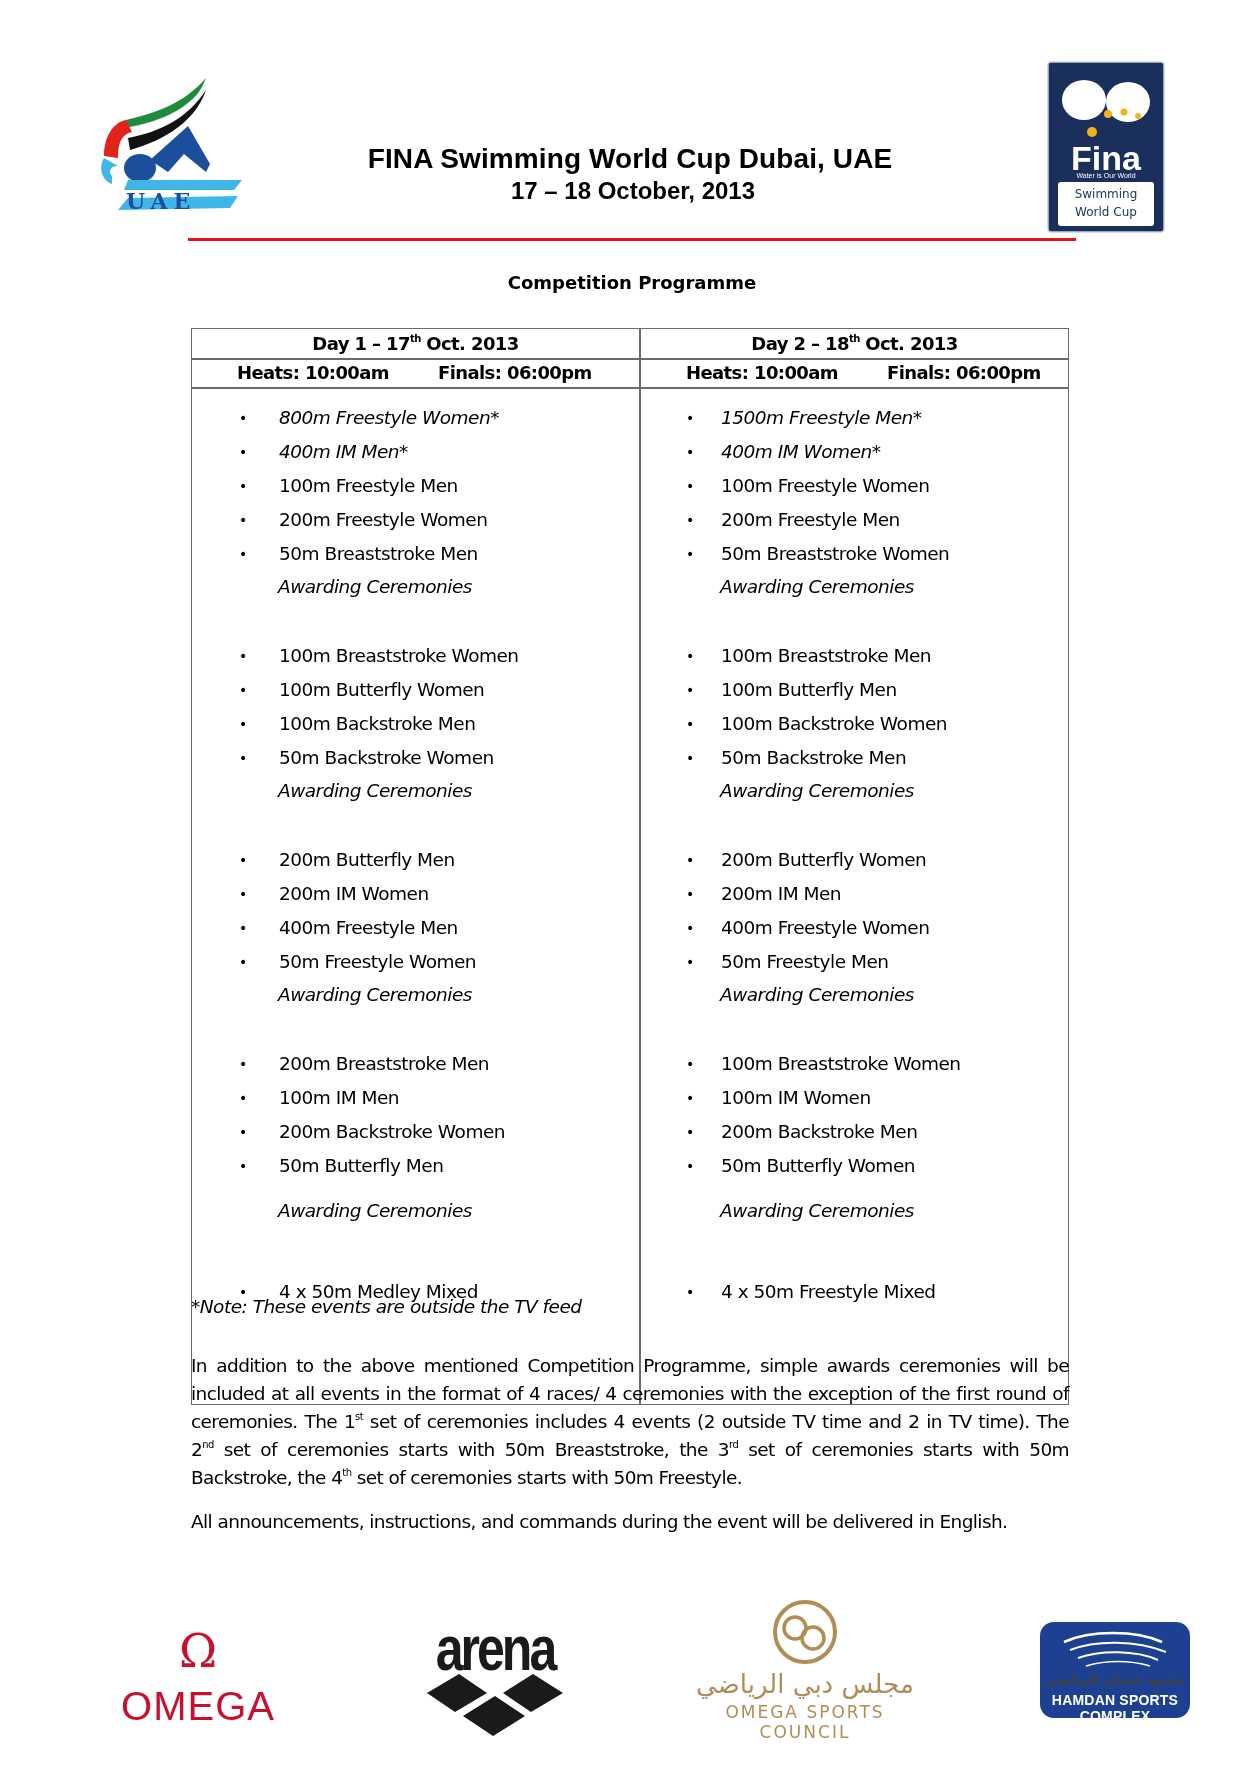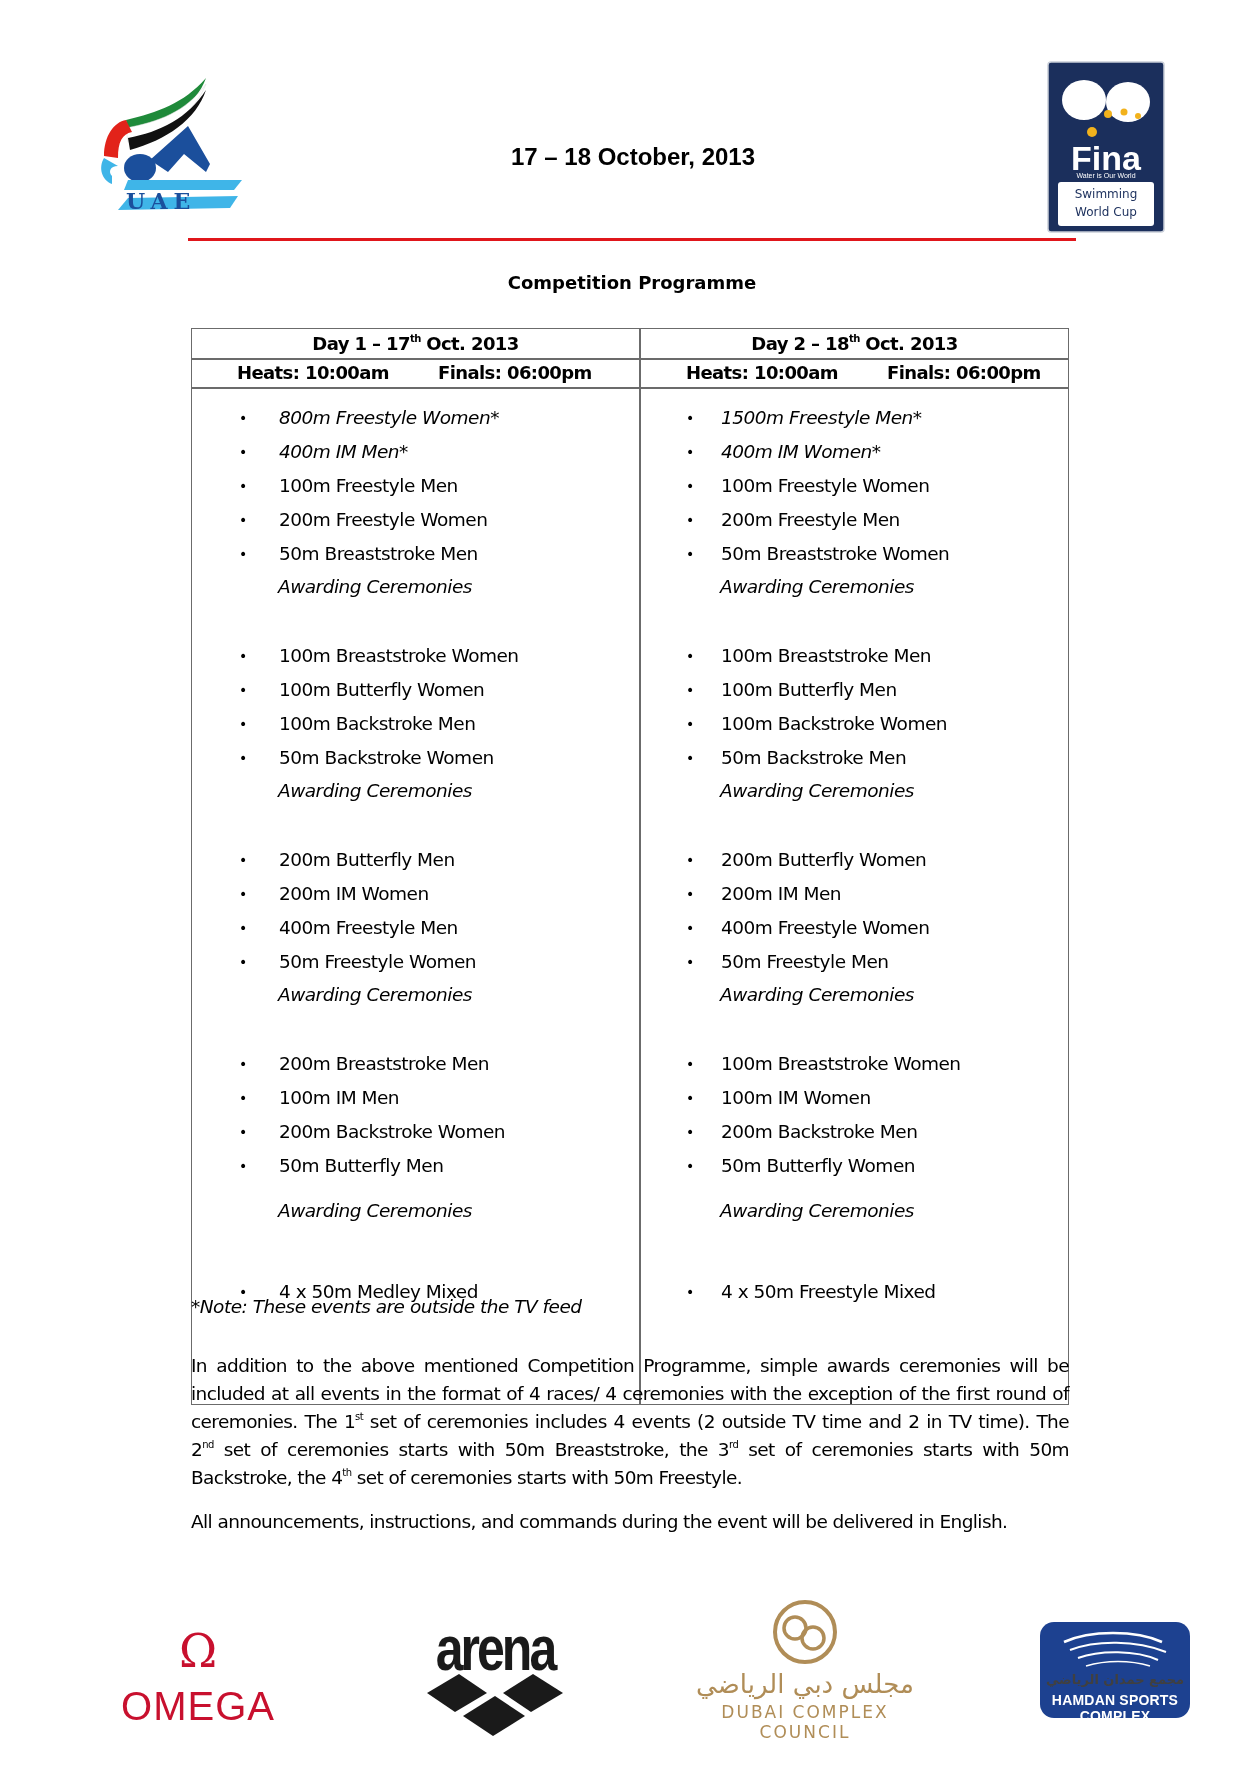--- a/index.html
+++ b/index.html
@@ -82,20 +82,21 @@
     <path d="M16 82 C10 92 14 104 24 108 L24 100 C20 96 22 90 30 90 Z" fill="#3fb5e8"></path>
     <ellipse cx="52" cy="92" rx="16" ry="14" fill="#1b4f9c"></ellipse>
     <path d="M62 84 L100 50 L122 88 L118 96 L96 78 L80 96 Z" fill="#1b4f9c"></path>
     <path d="M40 104 L154 104 L146 114 L36 114 Z" fill="#3fb5e8"></path>
     <path d="M40 122 L150 120 L142 132 L30 134 Z" fill="#3fb5e8"></path>
   </svg>
   <div style="position:absolute;left:38px;top:112px;width:90px;text-align:left;font-family:'DejaVu Serif',serif;font-weight:bold;font-size:22px;color:#1b4f9c;letter-spacing:6px;">UAE</div>
 </div>
 
 <div class="title-block">
+  <div class="title-main">FINA Swimming World Cup Dubai, UAE</div>
   <div class="title-sub">17 – 18 October, 2013</div>
 </div>
 
 <div class="fina-logo">
   <svg width="120" height="174" viewBox="0 0 120 174">
     <rect x="2" y="2" width="116" height="170" rx="3" fill="#1b2f5c" stroke="#c9ced8" stroke-width="1.5"></rect>
     <ellipse cx="38" cy="40" rx="22" ry="20" fill="#ffffff"></ellipse>
     <ellipse cx="82" cy="42" rx="22" ry="20" fill="#ffffff"></ellipse>
     <circle cx="62" cy="54" r="4" fill="#f2b21c"></circle>
     <circle cx="78" cy="52" r="3.5" fill="#f2b21c"></circle>
@@ -317,21 +318,21 @@
   </svg>
 </div>
 
 <div class="sponsor dsc">
   <svg width="240" height="72" viewBox="0 0 240 72">
     <circle cx="120" cy="34" r="30" fill="none" stroke="#b08d57" stroke-width="4"></circle>
     <circle cx="110" cy="30" r="11" fill="none" stroke="#b08d57" stroke-width="3.5"></circle>
     <circle cx="128" cy="40" r="11" fill="none" stroke="#b08d57" stroke-width="3.5"></circle>
   </svg>
   <div class="dsc-ar">مجلس دبي الرياضي</div>
-  <div class="dsc-en">DUBAI COMPLEX COUNCIL</div>
+  <div class="dsc-en">OMEGA SPORTS COUNCIL</div>
 </div>
 
 <div class="sponsor hamdan">
   <div class="hamdan-box"></div>
   <svg width="150" height="50" viewBox="0 0 150 50" style="position:absolute;left:0;top:0;">
     <path d="M24 20 C50 8 96 8 122 20" fill="none" stroke="#fff" stroke-width="2.5"></path>
     <path d="M30 28 C56 18 96 18 126 30" fill="none" stroke="#fff" stroke-width="2"></path>
     <path d="M38 36 C60 28 96 28 118 38" fill="none" stroke="#fff" stroke-width="2"></path>
     <path d="M46 44 C66 38 90 38 110 44" fill="none" stroke="#fff" stroke-width="1.5"></path>
   </svg>

